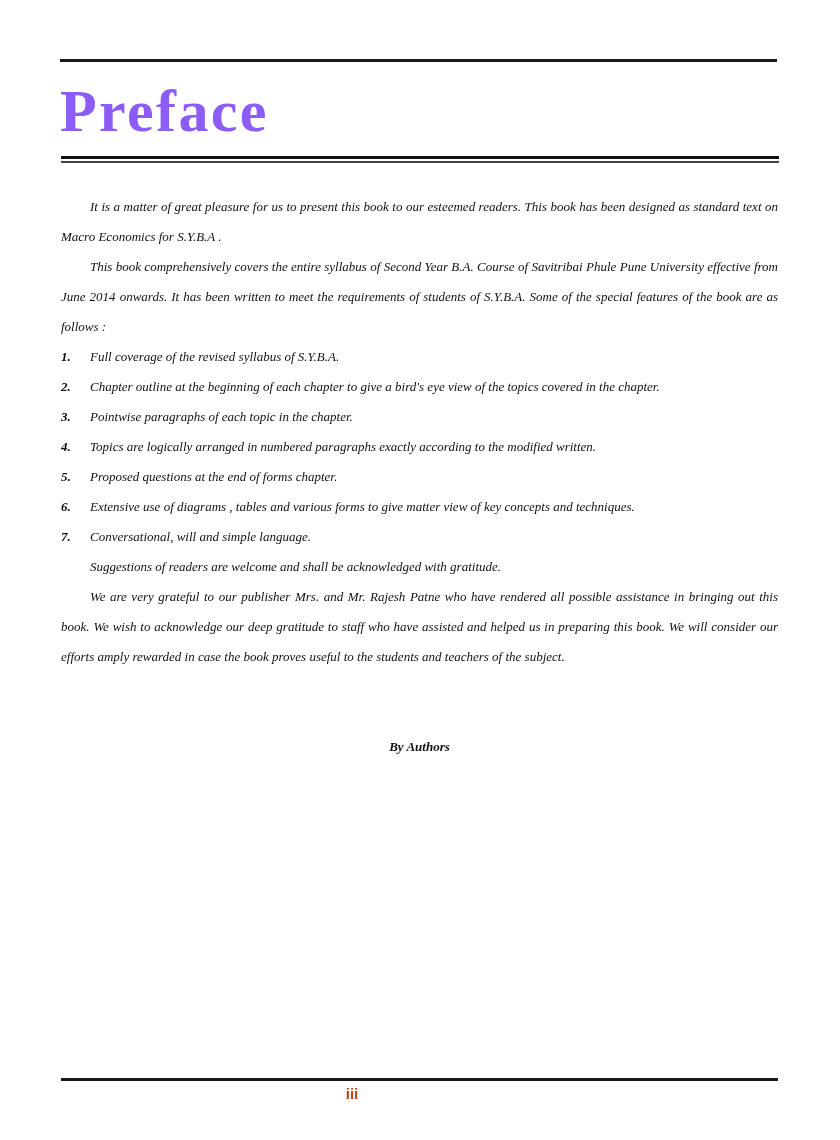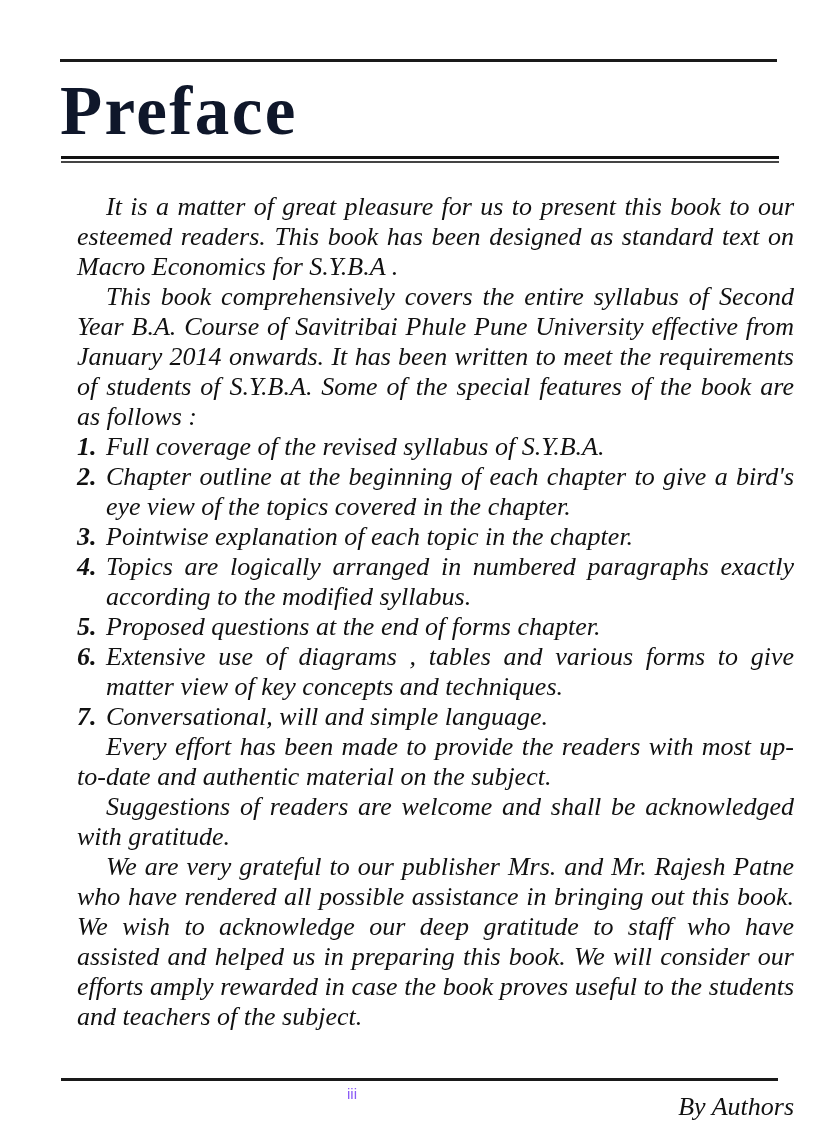--- a/index.html
+++ b/index.html
@@ -23,24 +23,24 @@
     height: 3px;
     background: #1a1a1a;
   }
   .title {
     position: absolute;
     left: 60px;
     top: 66px;
     margin: 0;
     font-family: "Liberation Serif", "DejaVu Serif", serif;
     font-weight: bold;
-    font-size: 69px;
+    font-size: 60px;
     line-height: 90px;
     letter-spacing: 2.4px;
-    color: #0f172a;
+    color: #8b5cf6;
   }
   .rule-double-a {
     position: absolute;
     left: 61px;
     width: 718px;
     top: 156px;
     height: 3px;
     background: #111111;
   }
   .rule-double-b {
@@ -50,24 +50,23 @@
     top: 161px;
     height: 2px;
     background: #444444;
   }
   .content {
     position: absolute;
     left: 61px;
     top: 192px;
     width: 717px;
     font-style: italic;
-    font-size: 26px;
+    font-size: 13px;
     line-height: 30px;
     text-align: justify;
-    margin-left: 16px;
   }
   .content p {
     margin: 0;
   }
   .indent {
     text-indent: 29px;
   }
   .list-item {
     display: flex;
     align-items: flex-start;
@@ -83,88 +82,87 @@
     text-align: justify;
   }
   .blank {
     height: 30px;
   }
   .wishes {
     font-weight: bold;
     text-indent: 29px;
   }
   .signature {
-    font-weight: normal;
-    text-align: right;
+    font-weight: bold;
+    text-align: center;
   }
   .rule-bottom {
     position: absolute;
     left: 61px;
     width: 717px;
     top: 1078px;
     height: 3px;
     background: #1a1a1a;
   }
   .page-number {
     position: absolute;
     left: 0;
     width: 704px;
     top: 1084px;
     text-align: center;
     font-family: "Liberation Sans", "DejaVu Sans", sans-serif;
-    font-weight: normal;
+    font-weight: bold;
     font-size: 15px;
     line-height: 20px;
-    color: #8b5cf6;
+    color: #c2410c;
   }
 </style>
 </head>
 <body>
 
 <div class="rule-top"></div>
 <h1 class="title">Preface</h1>
 <div class="rule-double-a"></div>
 <div class="rule-double-b"></div>
 
 <div class="content">
   <p class="indent">It is a matter of great pleasure for us to present this book to our esteemed readers. This book has been designed as standard text on Macro Economics for S.Y.B.A .</p>
-  <p class="indent">This book comprehensively covers the entire syllabus of Second Year B.A. Course of Savitribai Phule Pune University effective from January 2014 onwards. It has been written to meet the requirements of students of S.Y.B.A. Some of the special features of the book are as follows :</p>
+  <p class="indent">This book comprehensively covers the entire syllabus of Second Year B.A. Course of Savitribai Phule Pune University effective from June 2014 onwards. It has been written to meet the requirements of students of S.Y.B.A. Some of the special features of the book are as follows :</p>
 
   <div>
     <div class="list-item">
       <span class="list-num">1.</span>
       <span class="list-text">Full coverage of the revised syllabus of S.Y.B.A.</span>
     </div>
     <div class="list-item">
       <span class="list-num">2.</span>
       <span class="list-text">Chapter outline at the beginning of each chapter to give a bird's eye view of the topics covered in the chapter.</span>
     </div>
     <div class="list-item">
       <span class="list-num">3.</span>
-      <span class="list-text">Pointwise explanation of each topic in the chapter.</span>
+      <span class="list-text">Pointwise paragraphs of each topic in the chapter.</span>
     </div>
     <div class="list-item">
       <span class="list-num">4.</span>
-      <span class="list-text">Topics are logically arranged in numbered paragraphs exactly according to the modified syllabus.</span>
+      <span class="list-text">Topics are logically arranged in numbered paragraphs exactly according to the modified written.</span>
     </div>
     <div class="list-item">
       <span class="list-num">5.</span>
       <span class="list-text">Proposed questions at the end of forms chapter.</span>
     </div>
     <div class="list-item">
       <span class="list-num">6.</span>
       <span class="list-text">Extensive use of diagrams , tables and various forms to give matter view of key concepts and techniques.</span>
     </div>
     <div class="list-item">
       <span class="list-num">7.</span>
       <span class="list-text">Conversational, will and simple language.</span>
     </div>
   </div>
 
-  <p class="indent">Every effort has been made to provide the readers with most up-to-date and authentic material on the subject.</p>
   <p class="indent">Suggestions of readers are welcome and shall be acknowledged with gratitude.</p>
   <p class="indent">We are very grateful to our publisher Mrs. and Mr. Rajesh Patne who have rendered all possible assistance in bringing out this book. We wish to acknowledge our deep gratitude to staff who have assisted and helped us in preparing this book. We will consider our efforts amply rewarded in case the book proves useful to the students and teachers of the subject.</p>
   <div class="blank"></div>
   <div class="blank"></div>
   <p class="signature">By Authors</p>
 </div>
 
 <div class="rule-bottom"></div>
 <div class="page-number">iii</div>
 

